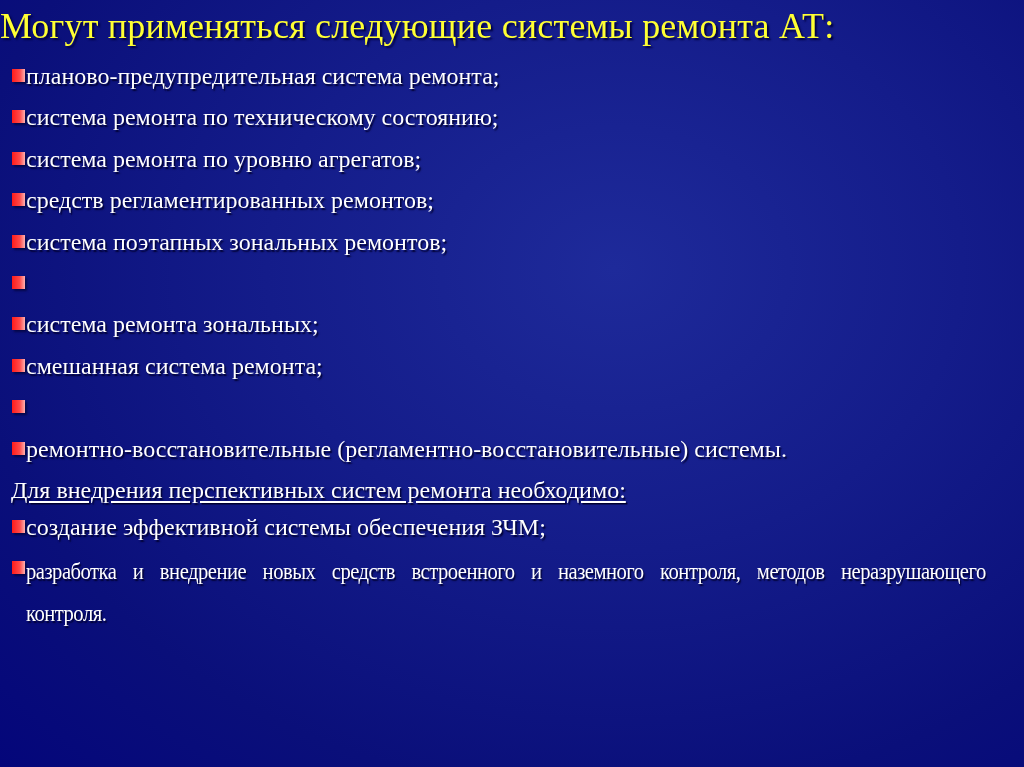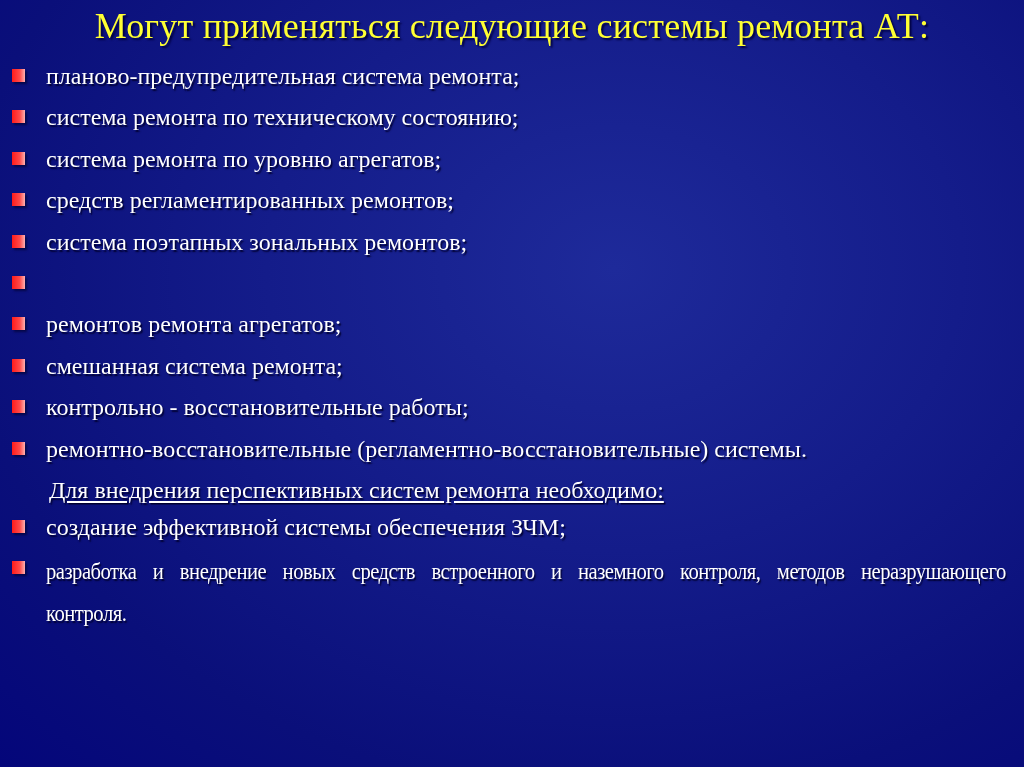--- a/index.html
+++ b/index.html
@@ -16,60 +16,59 @@
     }
     .slide {
       position: absolute;
       left: 0; top: 0;
       width: 1024px; height: 767px;
     }
     .title {
       position: absolute;
       left: 0; top: 4px;
       width: 1024px;
-      text-align: center;
+      text-align: left;
       font-size: 36px;
       color: #ffff33;
       text-shadow: 2px 2px 2px #000040;
       line-height: 44px;
       letter-spacing: 0.2px;
     }
     .list {
       position: absolute;
       left: 0;
       top: 58px;
       width: 1024px;
     }
     .item {
       position: relative;
       height: 41.4px;
       color: #ffffff;
       font-size: 24px;
       line-height: 36px;
       text-shadow: 1.5px 1.5px 1.5px #000030;
-      padding-left: 46px;
+      padding-left: 26px;
       white-space: nowrap;
     }
     .bullet {
       position: absolute;
       left: 12px;
       top: 11px;
       width: 13px;
       height: 13px;
       background: linear-gradient(90deg, #ff1a1a 0%, #ff4a4a 60%, #ffb0b0 100%);
       box-shadow: 2px 2px 2px rgba(0,0,40,0.6);
     }
     .heading {
       height: 37px;
       color: #ffffff;
       font-size: 24px;
       line-height: 36px;
       padding-left: 11px;
       text-shadow: 1.5px 1.5px 1.5px #000030;
-      margin-left: 38px;
     }
     .heading span {
       text-decoration: underline;
       text-underline-offset: 3px;
     }
     .item.multi {
       height: auto;
       white-space: normal;
       padding-right: 12px;
       font-family: "Liberation Sans Narrow", "Liberation Serif", serif;
@@ -111,29 +110,28 @@
     </div>
     <div class="item">
       <span class="bullet"></span>
       <span>система поэтапных зональных ремонтов;</span>
     </div>
     <div class="item">
       <span class="bullet"></span>
     </div>
     <div class="item">
       <span class="bullet"></span>
-      <span>ремонтов ремонта агрегатов;</span>
+      <span>система ремонта зональных;</span>
     </div>
     <div class="item">
       <span class="bullet"></span>
       <span>смешанная система ремонта;</span>
     </div>
     <div class="item">
       <span class="bullet"></span>
-      <span>контрольно - восстановительные работы;</span>
     </div>
     <div class="item">
       <span class="bullet"></span>
       <span>ремонтно-восстановительные (регламентно-восстановительные) системы.</span>
     </div>
 
     <div class="heading">
       <span>Для внедрения перспективных систем ремонта необходимо:</span>
     </div>
 

